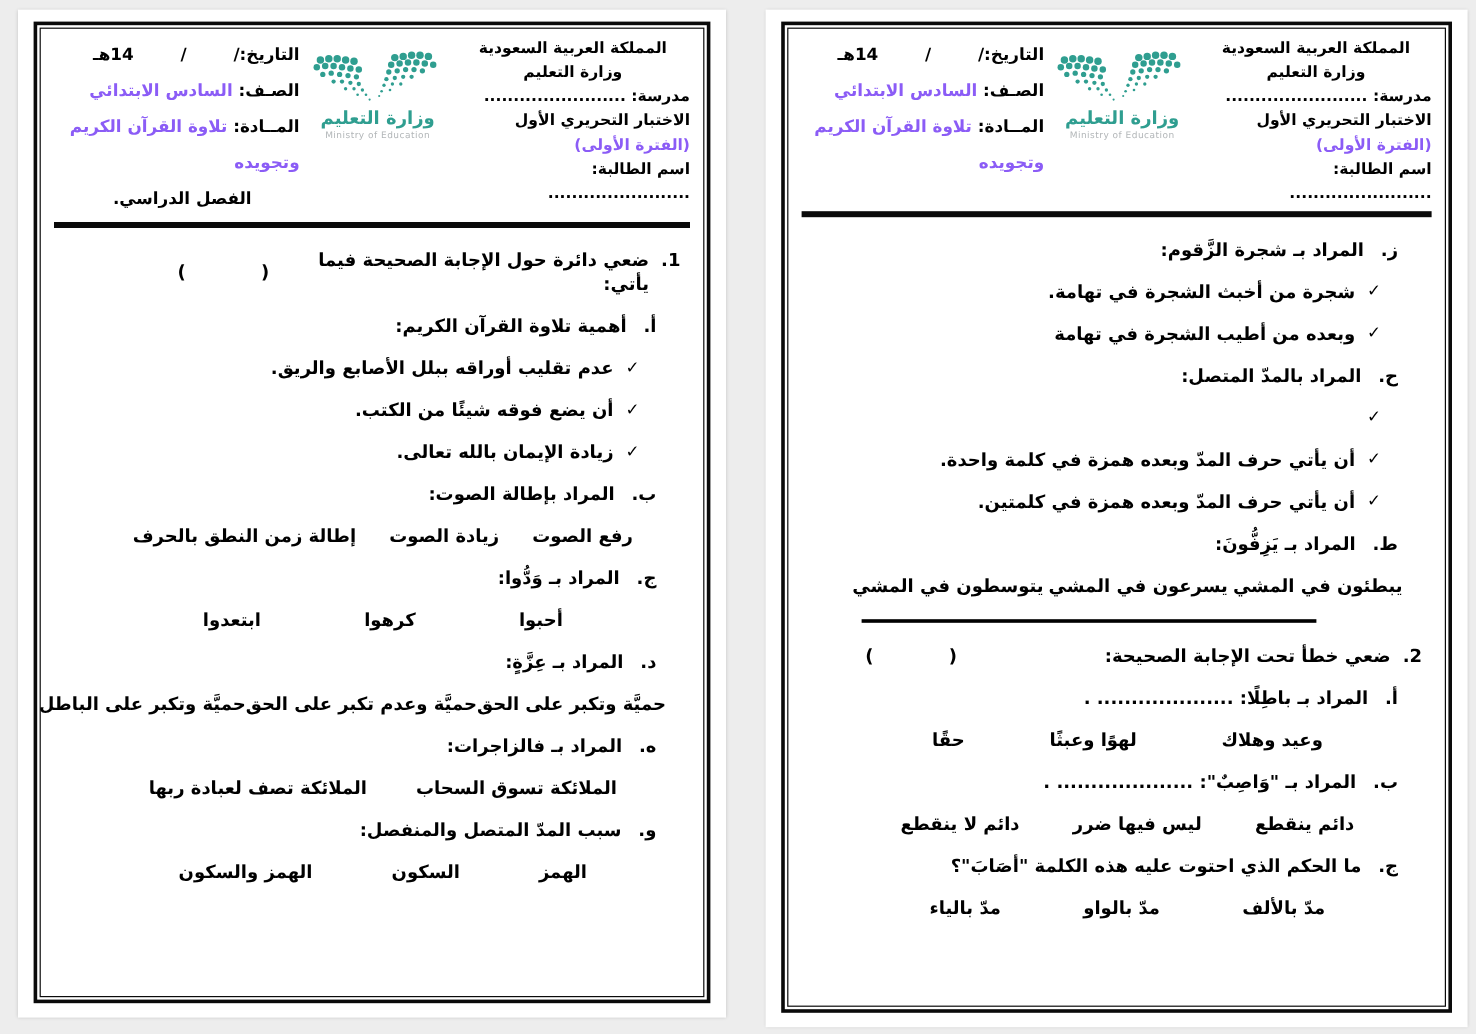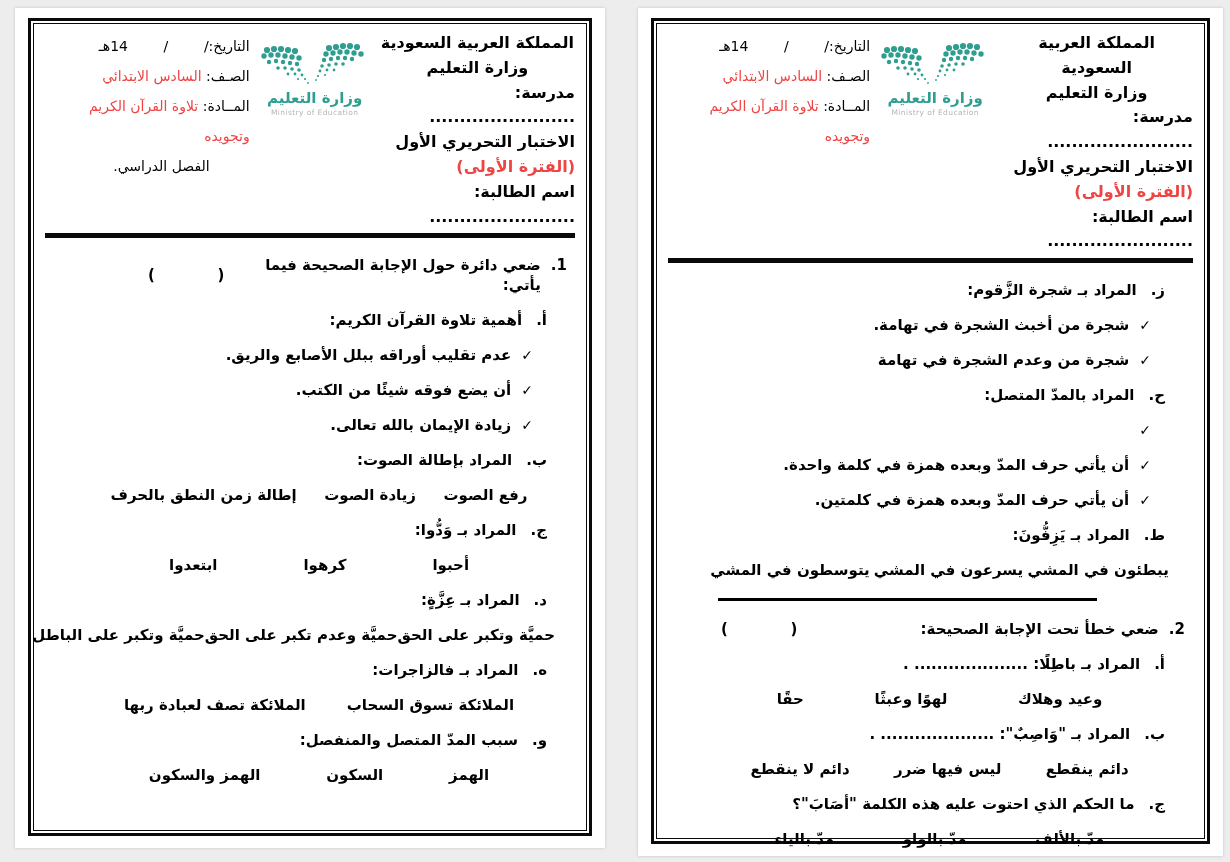--- a/index.html
+++ b/index.html
@@ -21,33 +21,33 @@
     border:3px solid #0a0a0a;
     padding:6px 14px 0 14px;
     direction:rtl;
   }
   .frame::before{
     content:"";position:absolute;inset:2px;border:1px solid #0a0a0a;pointer-events:none;
   }
   
   .hdr{display:flex;align-items:flex-start;min-height:124px;padding:4px 0 0 0;}
   .hdr-ministry{
-    width:208px;font-size:16px;font-weight:bold;color:#000;
+    width:208px;font-size:13px;font-weight:bold;color:#000;
     text-align:right;line-height:1.55;
   }
   .hdr-ministry .c{text-align:center;}
   .hdr-logo{flex:1;display:flex;flex-direction:column;align-items:center;padding-top:10px;}
   .logo-wordmark{font-size:15px;font-weight:bold;color:#2f9e90;margin-top:2px;}
   .logo-sub{font-size:7.5px;color:#b2b6b8;margin-top:1px;letter-spacing:.4px;direction:ltr;text-align:center;}
   .hdr-info{
-    width:218px;font-size:14px;font-weight:normal;color:#000;
+    width:218px;font-size:14px;font-weight:bold;color:#000;
     text-align:right;line-height:2.15;
   }
   .pre{white-space:pre;}
-  .red{color:#ef4444;}
+  .red{color:#8b5cf6;}
   .term{padding-right:40px;display:block;}
   .divider{height:5px;background:#0a0a0a;margin:4px 0 0 0;}
   
   .body{padding:17px 8px 0 8px;font-size:15px;font-weight:bold;color:#000;}
   .line{margin-bottom:15px;line-height:20px;}
   .qline{display:flex;justify-content:space-between;align-items:center;}
   .qline .qtext{display:flex;gap:10px;}
   .qline.q1{padding-left:95px;}
   .qline.q2{padding-left:45px;}
   .marks{white-space:pre;font-weight:bold;}
@@ -302,21 +302,21 @@
         <div class="line sub">
             <span>ز.</span>
             <span>المراد بـ شجرة الزَّقوم:</span>
           </div>
         <div class="line check">
             <span class="tick">✓</span>
             <span>شجرة من أخبث الشجرة في تهامة.</span>
           </div>
         <div class="line check">
             <span class="tick">✓</span>
-            <span>شجرة من وعدم الشجرة في تهامة</span>
+            <span>وبعده من أطيب الشجرة في تهامة</span>
           </div>
         <div class="line sub">
             <span>ح.</span>
             <span>المراد بالمدّ المتصل:</span>
           </div>
         <div class="line check">
             <span class="tick">✓</span>
           </div>
         <div class="line check">
             <span class="tick">✓</span>

